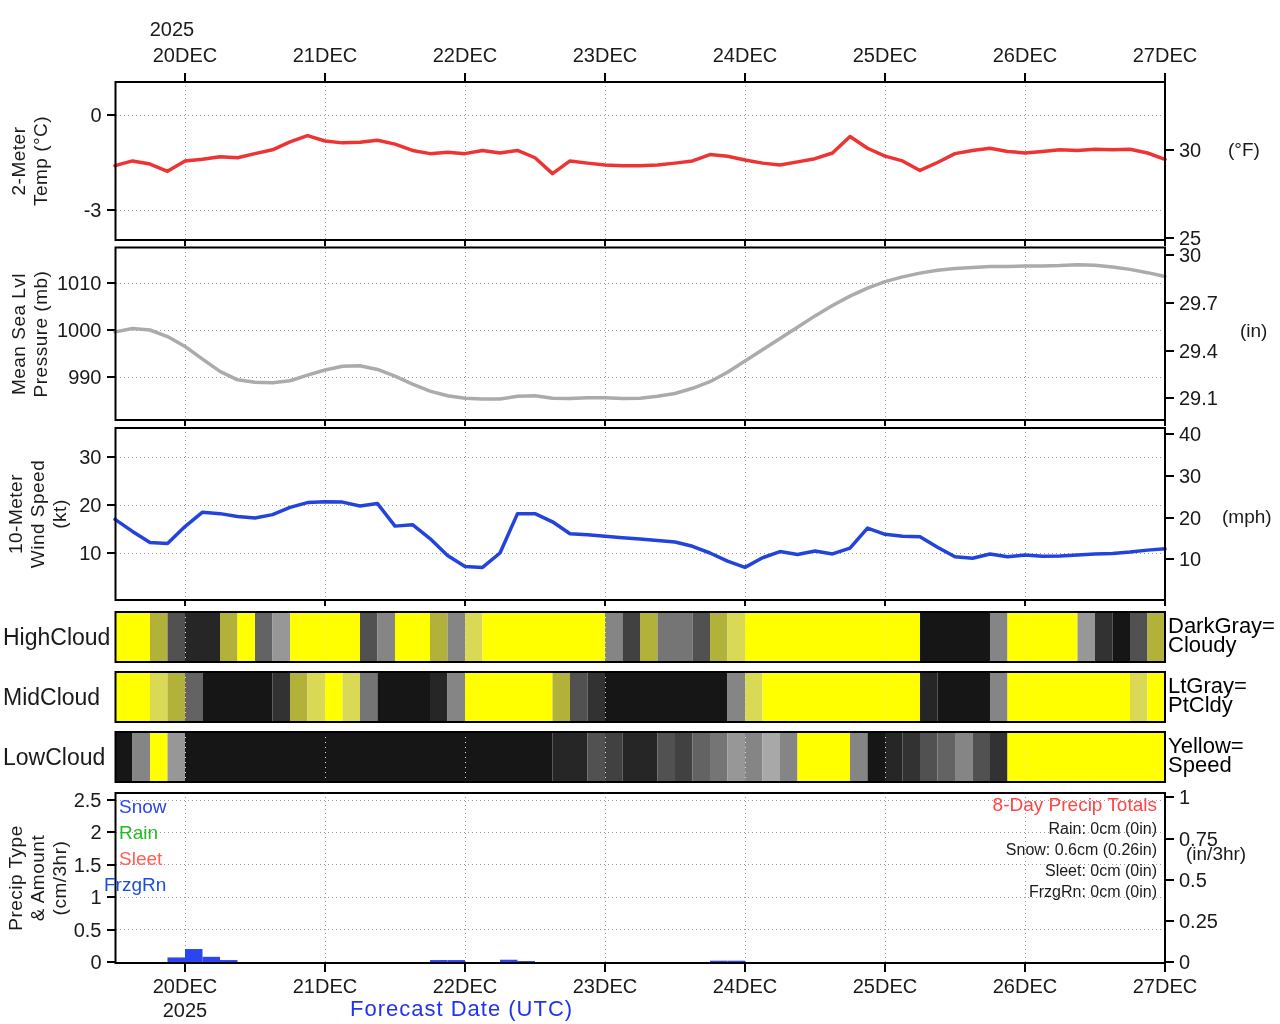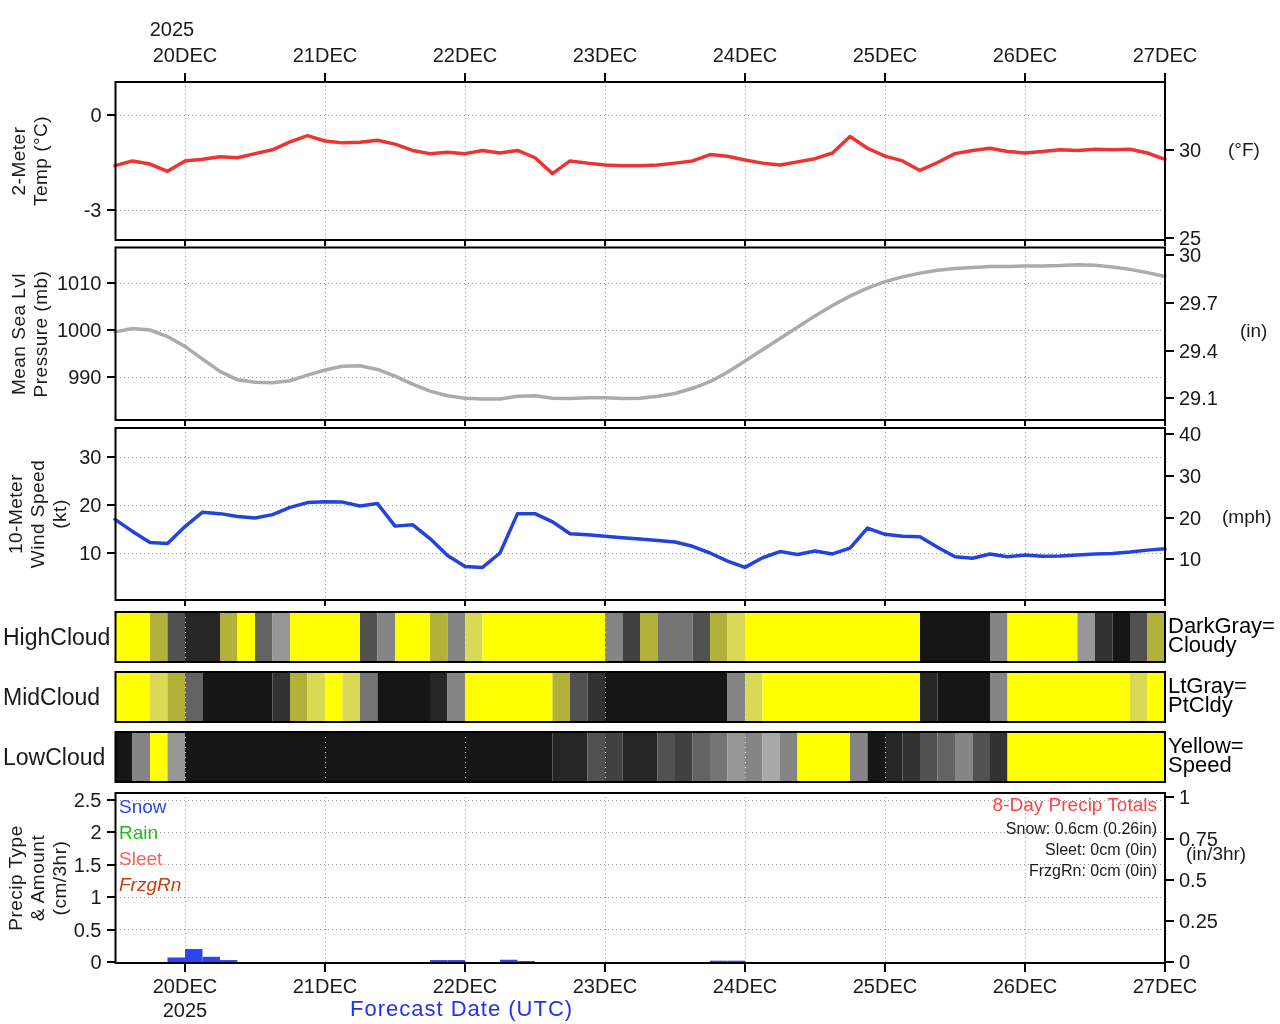--- a/index.html
+++ b/index.html
@@ -351,23 +351,24 @@
     <div>PtCldy</div>
   </div>
   <div class="abs cloud-legend" style="left:1168px;top:736px">
     <div>Yellow=</div>
     <div>Speed</div>
   </div>
 
   <div class="abs pleg" style="left: 119px; top: 796px; color: rgb(43, 70, 240);">Snow</div>
   <div class="abs pleg" style="left: 119px; top: 822px; color: rgb(34, 187, 34);">Rain</div>
   <div class="abs pleg" style="left: 119px; top: 848px; color: rgb(255, 95, 85);">Sleet</div>
-  <div class="abs pleg" style="left: 119px; top: 874px; color: #c2410c; font-style: italic;">FrzgRn</div>
+  <div class="abs pleg" style="left: 104px; top: 874px; color: #1d4ed8;">FrzgRn</div>
 
   <div class="abs totals">
     <div class="t0" style="color: rgb(255, 68, 68);">8-Day Precip Totals</div>
+    <div class="tl">Rain: 0cm (0in)</div>
     <div class="tl">Snow: 0.6cm (0.26in)</div>
     <div class="tl">Sleet: 0cm (0in)</div>
     <div class="tl">FrzgRn: 0cm (0in)</div>
   </div>
 
   <div class="abs xlabel" style="color: rgb(34, 51, 238);">Forecast Date (UTC)</div>
 </div>
 
 </body></html>

